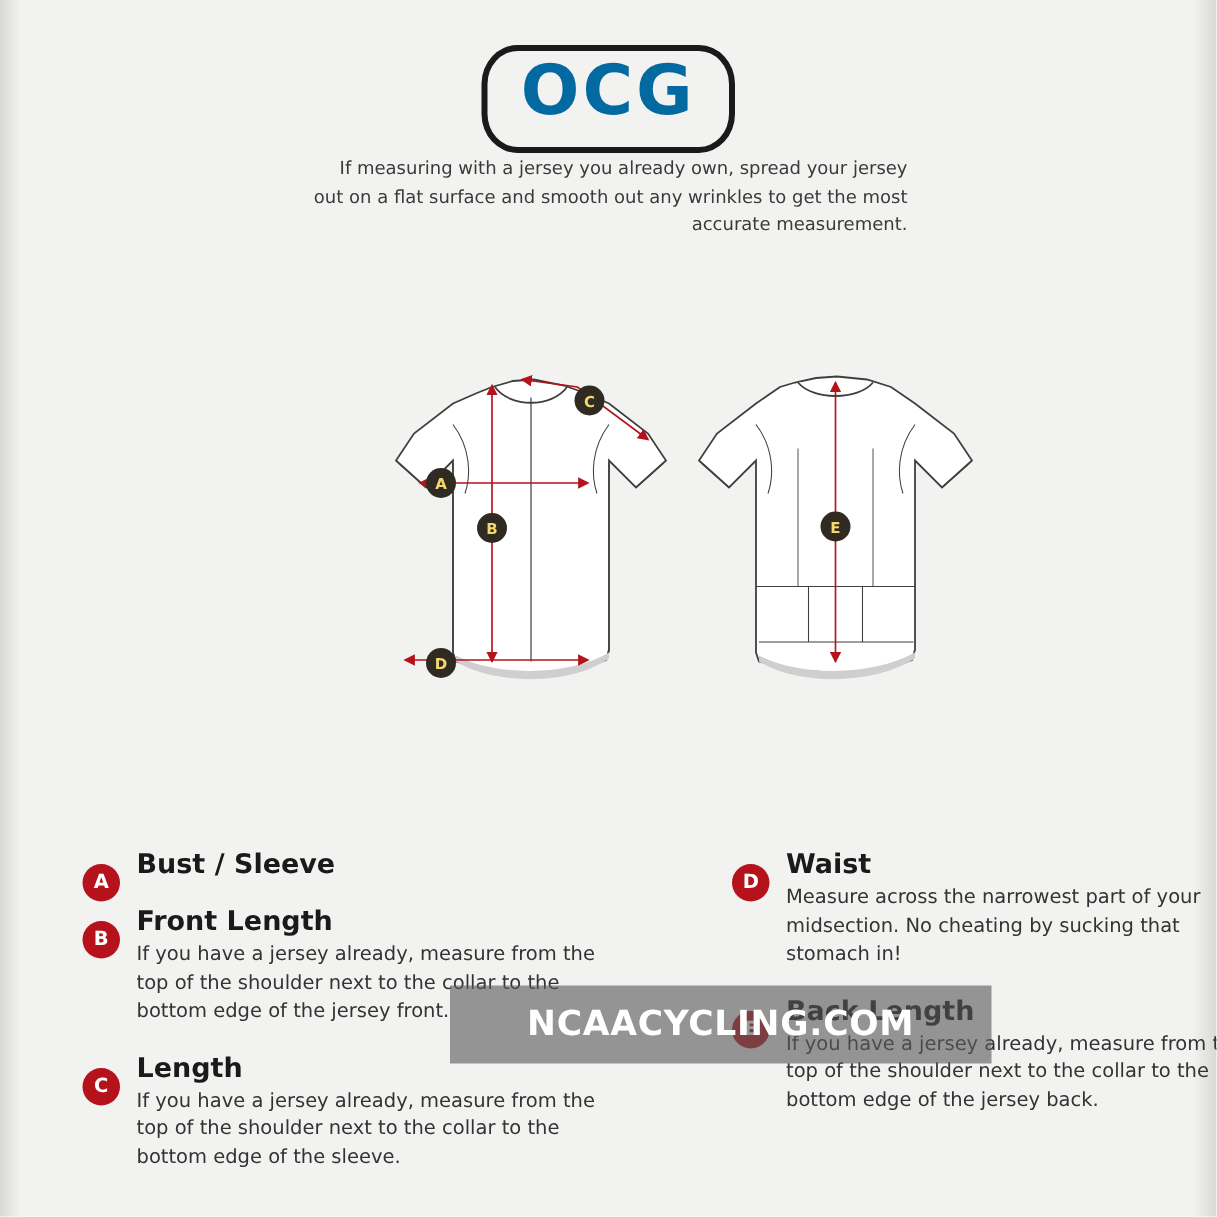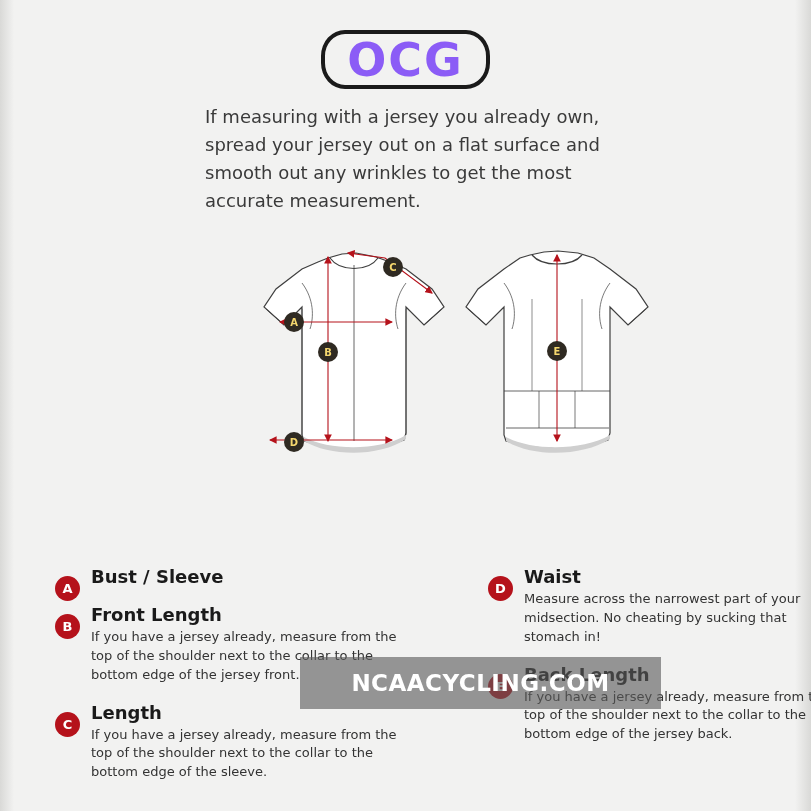--- a/index.html
+++ b/index.html
@@ -44,35 +44,35 @@
     left: 0; top: 30px;
     width: 811px;
     text-align: center;
   }
   .logo {
     display: inline-block;
     font-family: "DejaVu Sans", sans-serif;
     font-size: 46px;
     font-weight: bold;
     letter-spacing: 2px;
-    color: #8b5cf6;
+    color: #0369a1;
     border: 4px solid #1a1a1a;
     border-radius: 24px / 26px;
-    padding: 2px 22px 1px 22px;
+    padding: 2px 22px 14px 22px;
     line-height: 1.05;
   }
 
   
   .intro {
     position: absolute;
     left: 205px;
     top: 103px;
     width: 400px;
-    text-align: left;
-    font-size: 18px;
+    text-align: right;
+    font-size: 12px;
     line-height: 1.55;
     color: #3a3a3a;
     font-family: "DejaVu Sans", sans-serif;
   }
 
   
   .illustration {
     position: absolute;
     left: 180px;
     top: 225px;

